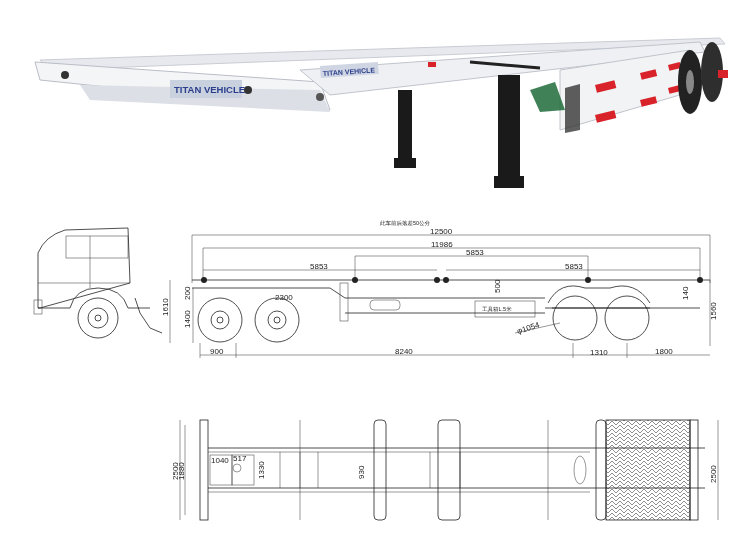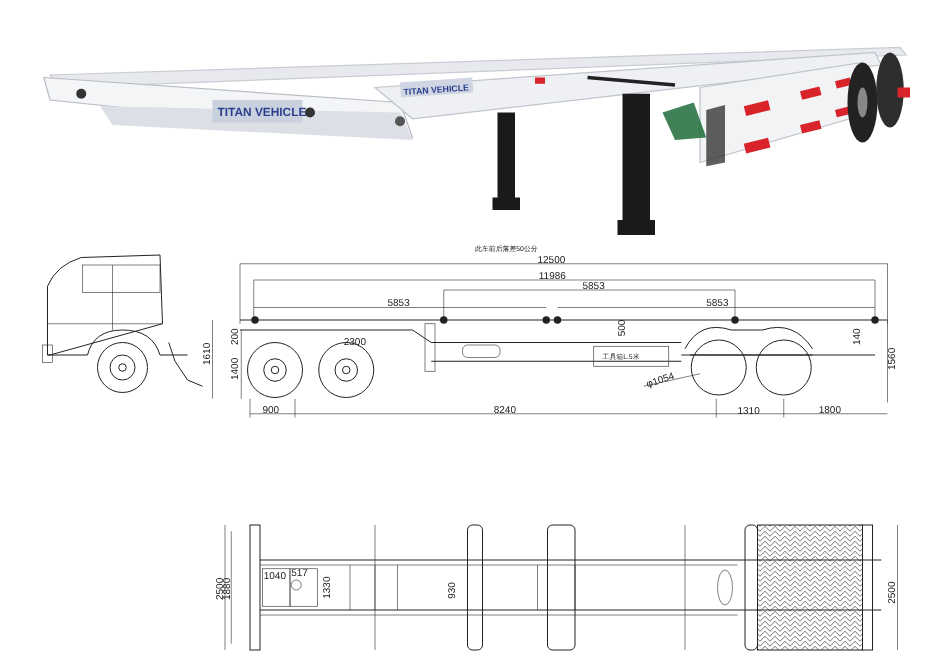--- a/index.html
+++ b/index.html
@@ -1,19 +1,19 @@
 <!DOCTYPE html>
 <html><head>
 <meta charset="utf-8">
 <style>
   html,body{margin:0;padding:0;background:#ffffff;}
   body{width:750px;height:536px;position:relative;overflow:hidden;font-family:"Liberation Sans",sans-serif;color:#222;}
   .panel{position:absolute;left:0;width:750px;}
   #photo{top:0;height:200px;}
-  #side{top:184px;height:200px;}
+  #side{top:208px;height:200px;}
   #top{top:405px;height:136px;}
   svg{display:block;}
   .dim{font-family:"Liberation Sans",sans-serif;font-size:8px;fill:#222;}
   .cn{font-size:5.5px;fill:#222;}
   .ln{stroke:#222;stroke-width:0.8;fill:none;}
   .thin{stroke:#333;stroke-width:0.5;fill:none;}
   .brand{font-family:"Liberation Sans",sans-serif;font-weight:bold;fill:#2b3f8c;}
 </style>
 </head>
 <body>

